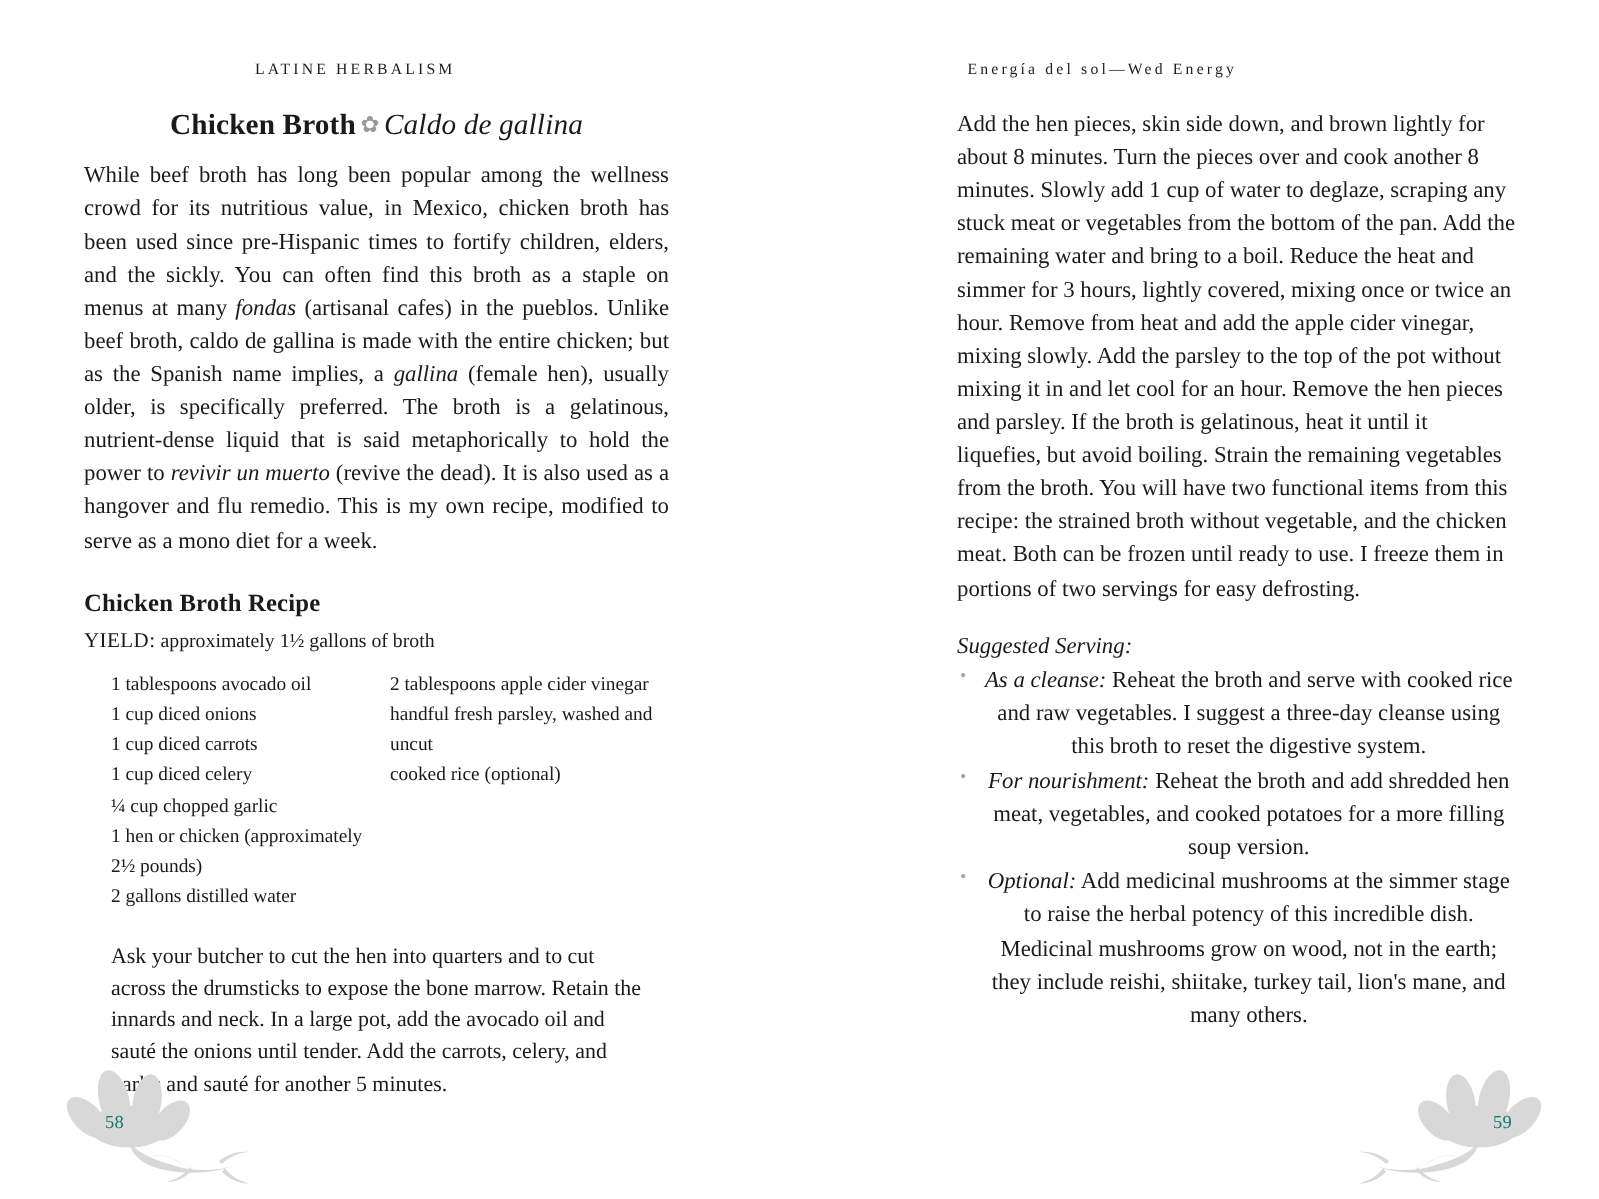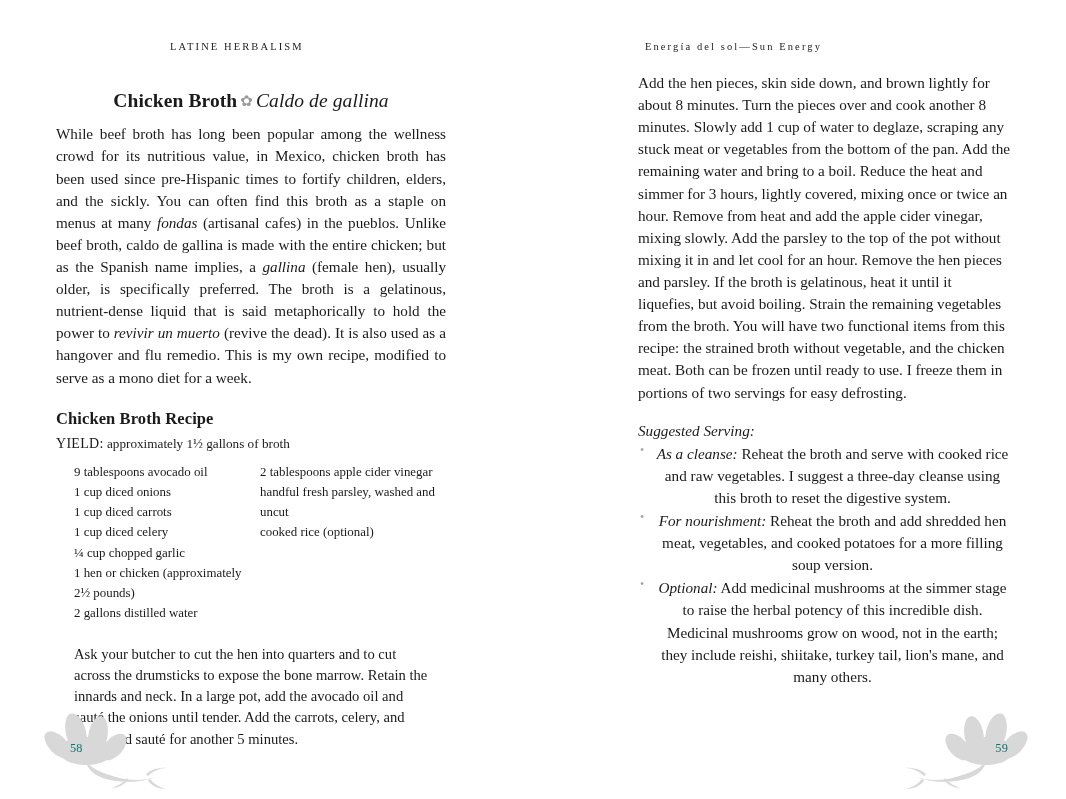--- a/index.html
+++ b/index.html
@@ -48,21 +48,21 @@
     top: 72px;
   }
   .col.left  { left: 56px;  width: 390px; }
   .col.right { left: 105px; width: 373px; }
 
   
   .chapter-title {
     font-size: 19.5px;
     font-weight: bold;
     text-align: center;
-    margin: 17px 0 10px 0;
+    margin: 0 0 10px 0;
     line-height: 1.25;
     letter-spacing: 0.1px;
     white-space: nowrap;
   }
   .chapter-title .flower {
     color: #9a9a9a;
     font-weight: normal;
     font-size: 15px;
     vertical-align: 1px;
     padding: 0 3px;
@@ -187,21 +187,21 @@
       <h1 class="chapter-title"><span>Chicken Broth</span><span class="flower">✿</span><span class="sp">Caldo de gallina</span></h1>
 
       <p class="body"><span>While beef broth has long been popular among the wellness crowd for its nutritious value, in Mexico, chicken broth has been used since pre-Hispanic times to fortify children, elders, and the sickly. You can often find this broth as a staple on menus at many </span><i>fondas</i><span> (artisanal cafes) in the pueblos. Unlike beef broth, caldo de gallina is made with the entire chicken; but as the Spanish name implies, a </span><i>gallina</i><span> (female hen), usually older, is specifically preferred. The broth is a gelatinous, nutrient-dense liquid that is said metaphorically to hold the power to </span><i>revivir un muerto</i><span> (revive the dead). It is also used as a hangover and flu remedio. This is my own recipe, modified to serve as a mono diet for a week.</span></p>
 
       <h2 class="recipe-heading">Chicken Broth Recipe</h2>
 
       <div class="yield-line"><span class="yl-label">YIELD:</span><span> approximately 1½ gallons of broth</span></div>
 
       <div class="ingredients">
         <div class="ing-col c1">
-          <div class="ing-item">9 tablespoons avocado oil</div>
+          <div class="ing-item">1 tablespoons avocado oil</div>
           <div class="ing-item">1 cup diced onions</div>
           <div class="ing-item">1 cup diced carrots</div>
           <div class="ing-item">1 cup diced celery</div>
           <div class="ing-item">¼ cup chopped garlic</div>
           <div class="ing-item">1 hen or chicken (approximately 2½ pounds)</div>
           <div class="ing-item">2 gallons distilled water</div>
         </div>
         <div class="ing-col c2">
           <div class="ing-item">2 tablespoons apple cider vinegar</div>
           <div class="ing-item">handful fresh parsley, washed and uncut</div>
@@ -227,21 +227,21 @@
           <path d="M118 63 C 124 58, 132 56, 139 57 C 132 57, 125 60, 120 65 Z"></path>
           <path d="M120 70 C 124 75, 131 78, 138 78 C 131 76, 126 73, 122 68 Z"></path>
         </g>
       </svg>
       <div class="num">58</div>
     </div>
   </div>
 
   <div class="page">
 
-    <div class="running-head right">Energía del sol—Sun Energy</div>
+    <div class="running-head right">Energía del sol—Wed Energy</div>
 
     <div class="col right">
 
       <p class="body ragged">Add the hen pieces, skin side down, and brown lightly for about 8 minutes. Turn the pieces over and cook another 8 minutes. Slowly add 1 cup of water to deglaze, scraping any stuck meat or vegetables from the bottom of the pan. Add the remaining water and bring to a boil. Reduce the heat and simmer for 3 hours, lightly covered, mixing once or twice an hour. Remove from heat and add the apple cider vinegar, mixing slowly. Add the parsley to the top of the pot without mixing it in and let cool for an hour. Remove the hen pieces and parsley. If the broth is gelatinous, heat it until it liquefies, but avoid boiling. Strain the remaining vegetables from the broth. You will have two functional items from this recipe: the strained broth without vegetable, and the chicken meat. Both can be frozen until ready to use. I freeze them in portions of two servings for easy defrosting.</p>
 
       <div class="sug-label">Suggested Serving:</div>
 
       <ul class="sug-list">
         <li><i>As a cleanse:</i><span> Reheat the broth and serve with cooked rice and raw vegetables. I suggest a three-day cleanse using this broth to reset the digestive system.</span></li>
         <li><i>For nourishment:</i><span> Reheat the broth and add shredded hen meat, vegetables, and cooked potatoes for a more filling soup version.</span></li>

